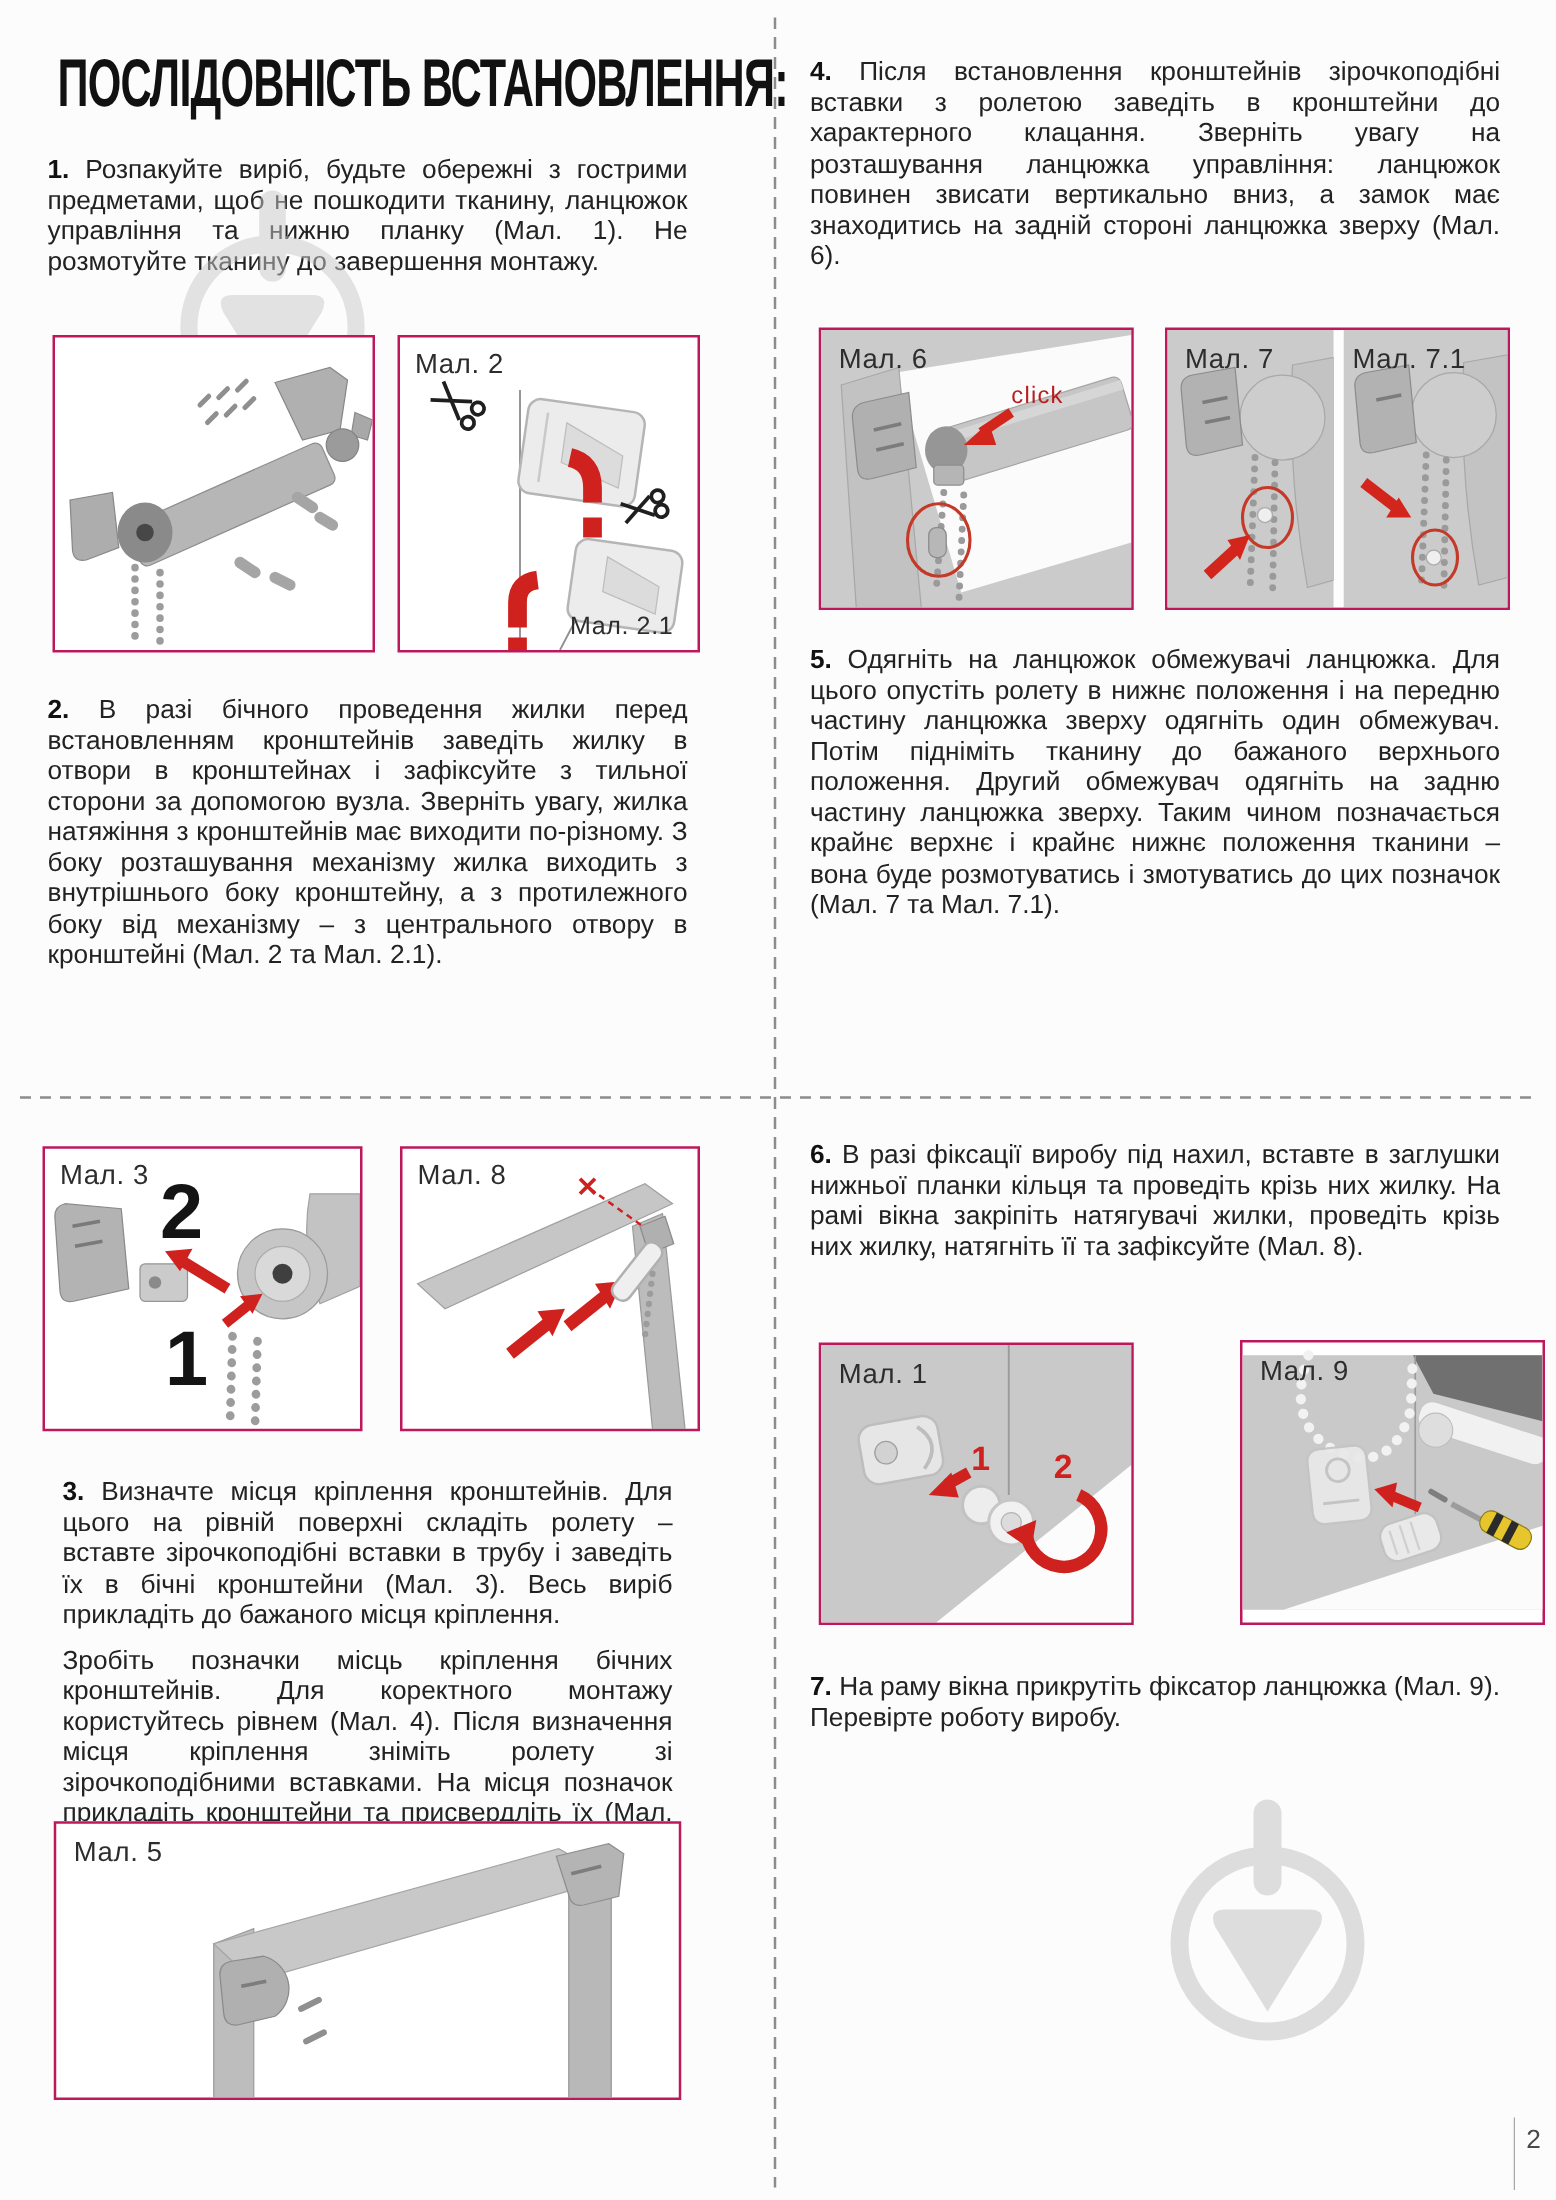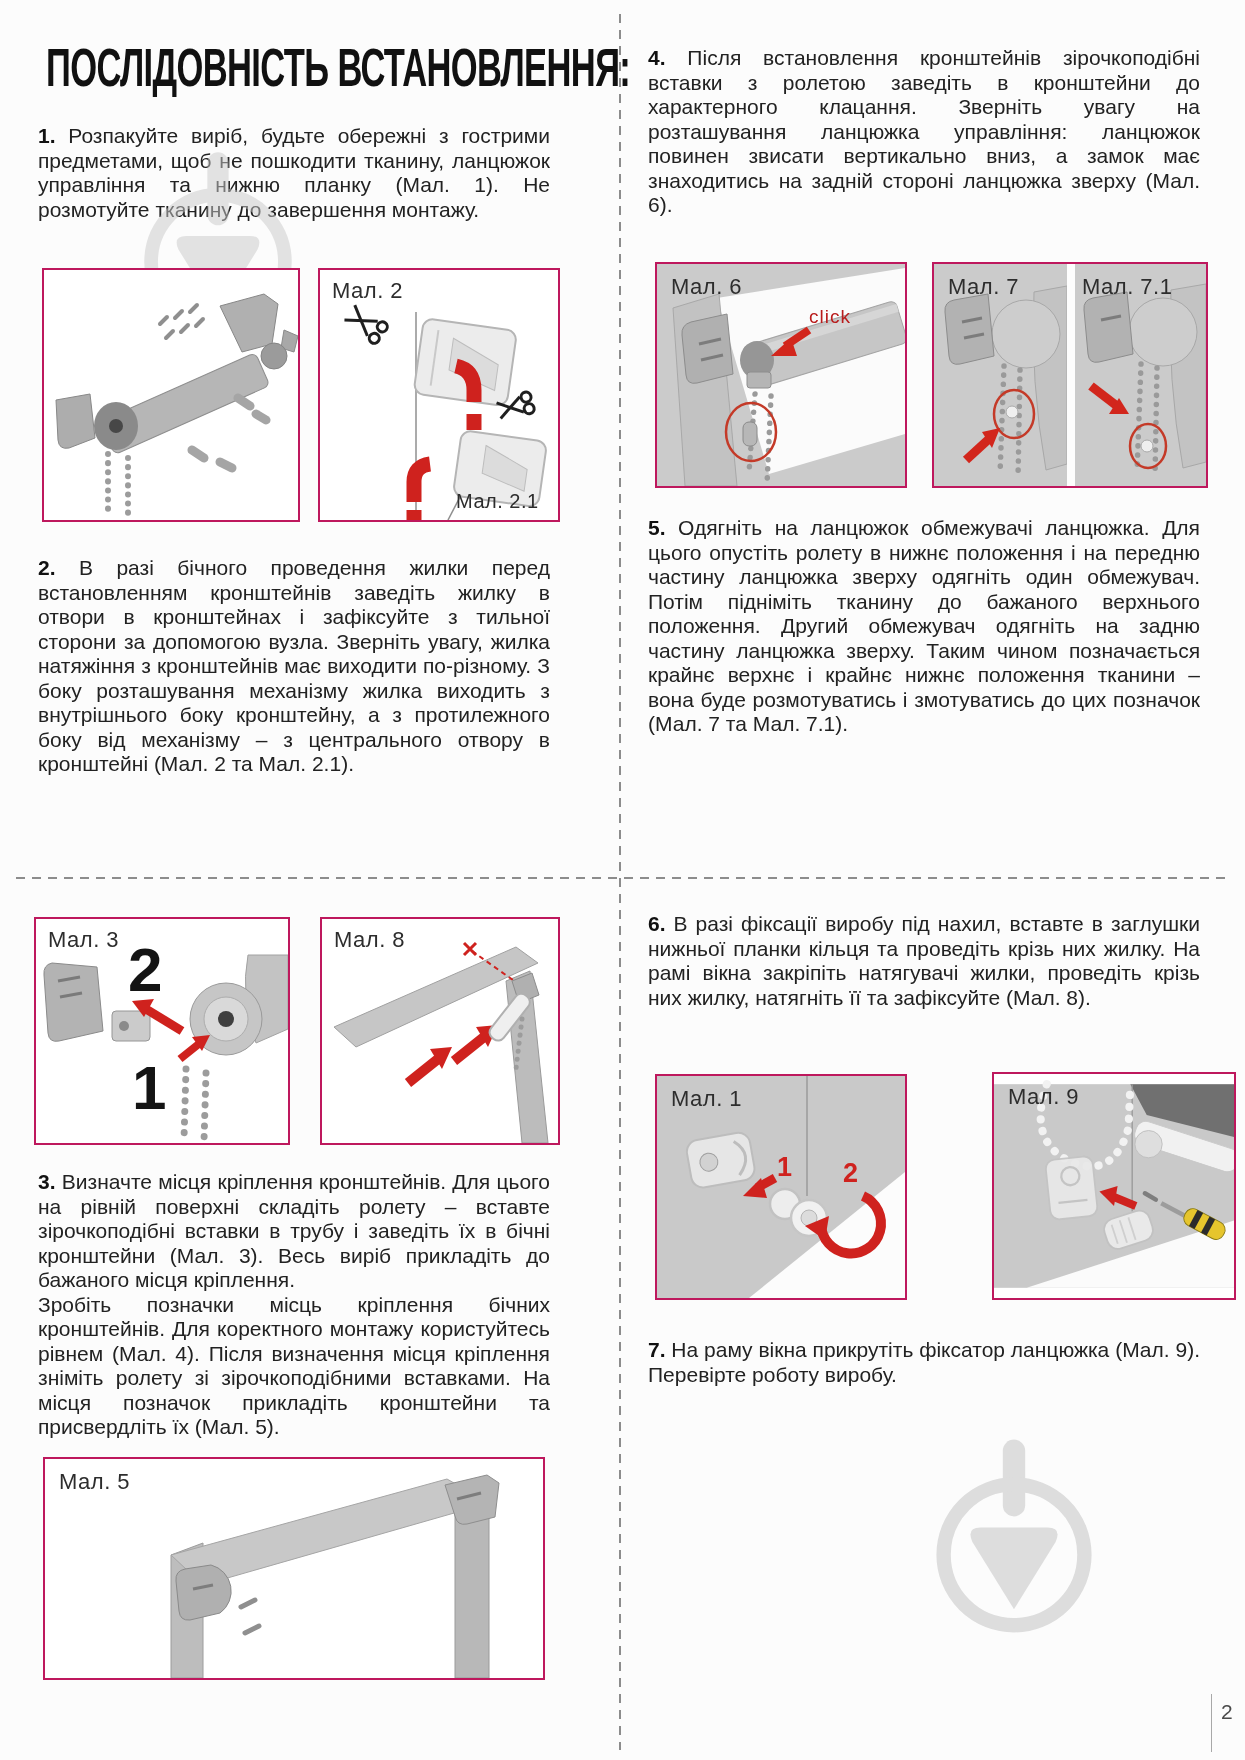--- a/index.html
+++ b/index.html
@@ -10,21 +10,21 @@
   }
   .title{
     position:absolute;font-weight:800;font-size:54px;line-height:1;
     color:#111;white-space:nowrap;transform:scaleX(0.64);transform-origin:left top;
     letter-spacing:-1px;
   }
   .para{
     position:absolute;font-size:21px;line-height:24.5px;text-align:justify;
     color:#222;
   }
-  .para p{margin:0;}
+  .para p{margin:12px;}
   .para b{font-weight:700;color:#111;}
   .vdash{
     position:absolute;width:2px;
     background:repeating-linear-gradient(to bottom,#8c8c8c 0 9px,transparent 9px 16px);
   }
   .hdash{
     position:absolute;height:2px;
     background:repeating-linear-gradient(to right,#8c8c8c 0 9px,transparent 9px 16px);
   }
   .figbox{

